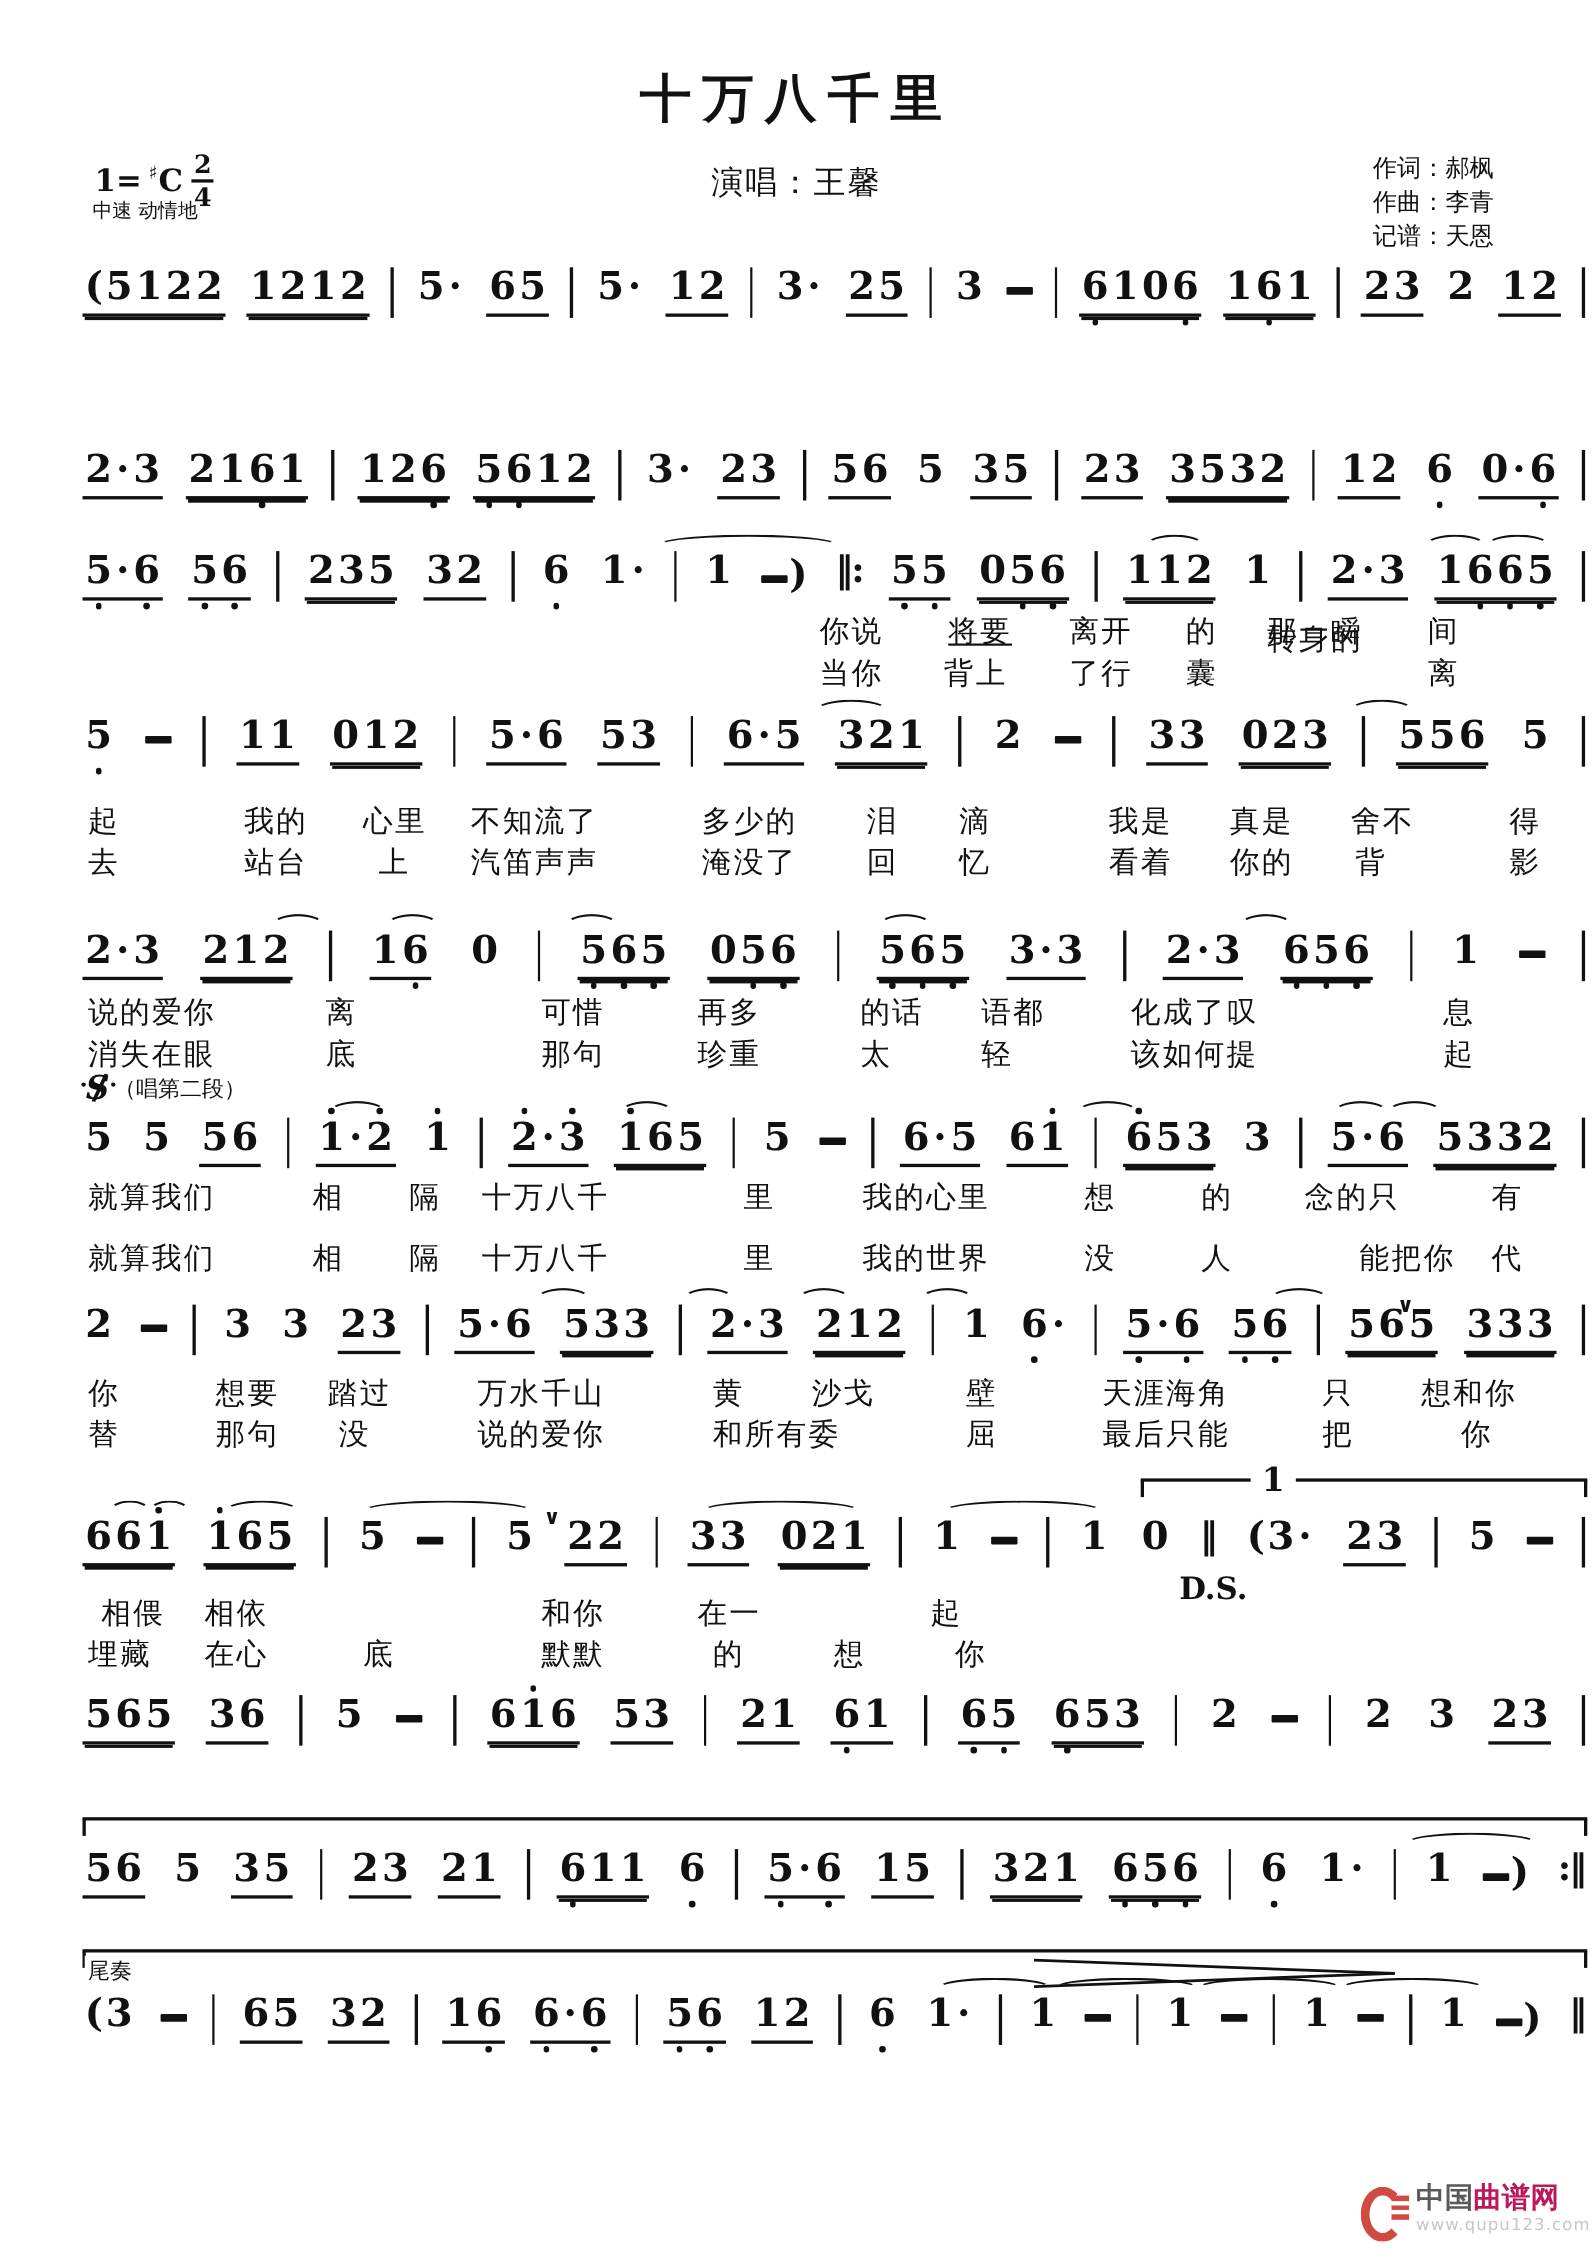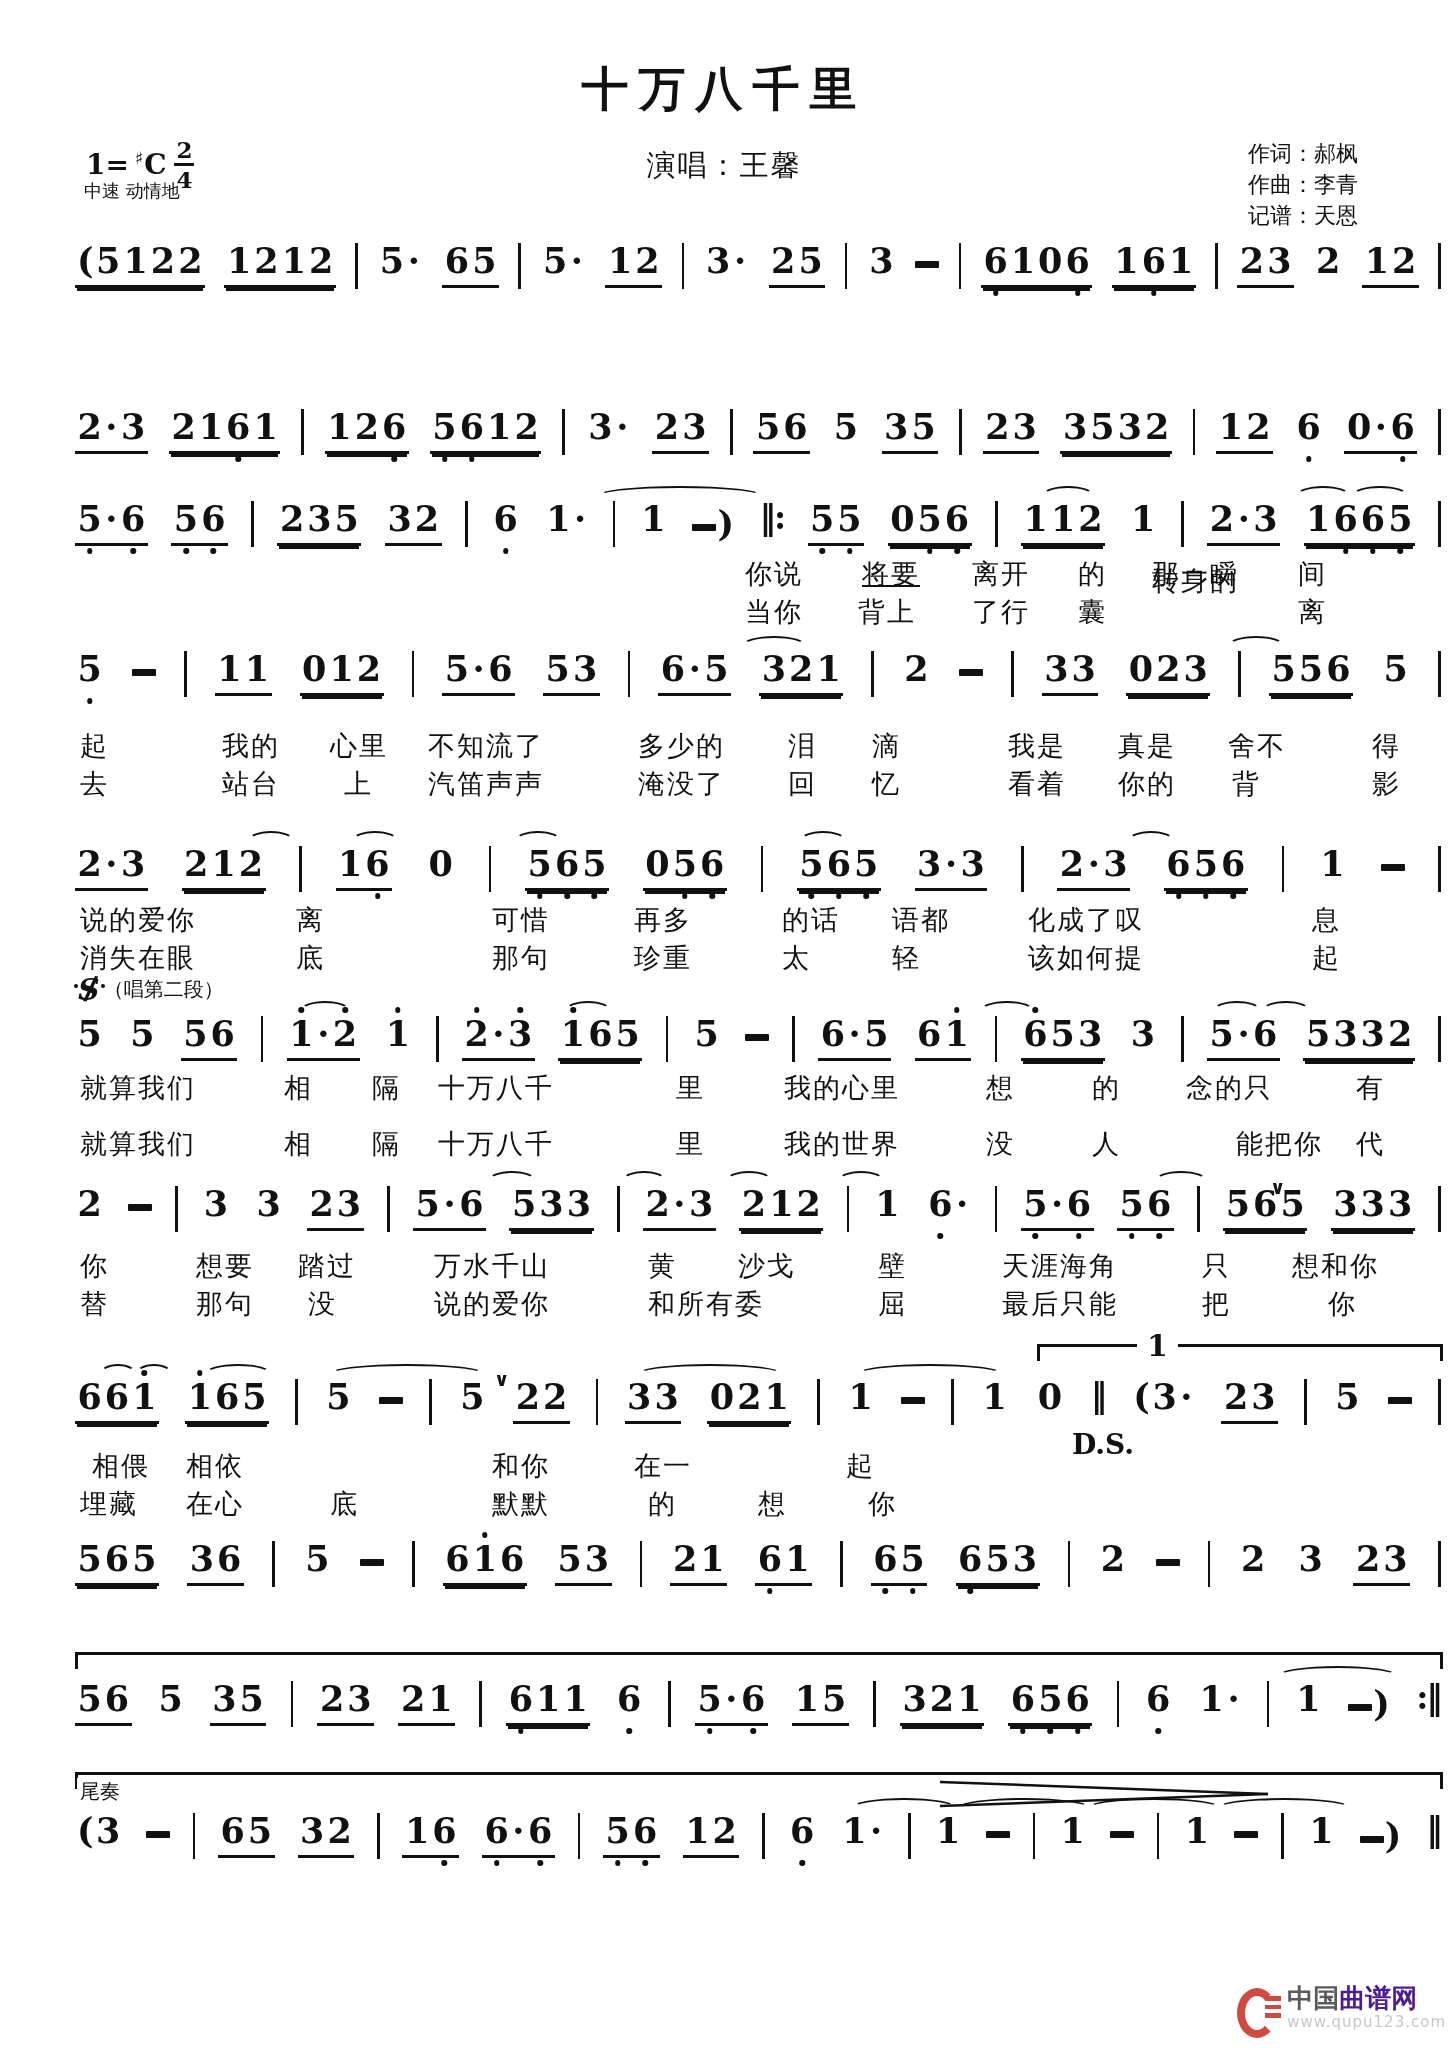--- a/index.html
+++ b/index.html
@@ -48,21 +48,21 @@
   .segno .sg i{position:absolute;left:7px;top:-3px;font-style:normal;font-size:32px;transform:rotate(8deg)}
   .segno .sg u{position:absolute;width:4px;height:4px;background:#111;border-radius:50%;text-decoration:none}
   .segno .sg u.d1{left:-4px;top:12px}.segno .sg u.d2{right:-5px;top:12px}
   .wm{position:absolute;right:2px;top:1984px;display:flex;align-items:flex-start}
   .wm-ic{position:relative;width:24px;height:34px;border:8px solid #cf4b41;border-right-color:transparent;
          border-radius:50%;margin-right:2px;margin-top:4px}
   .wm-bars{display:flex;flex-direction:column;gap:4px;margin:12px 6px 0 -14px}
   .wm-bars i{width:16px;height:4.5px;background:#cf4b41}
   .wm-tx{display:flex;flex-direction:column;line-height:1.15}
   .wm-cn{font-size:26px;font-weight:bold;white-space:nowrap}
-  .wm-cn .dk{color:#5a5a5a}.wm-cn .lt{color:#4c1d95}
+  .wm-cn .dk{color:#5a5a5a}.wm-cn .lt{color:#be185d}
   .wm-url{font-size:15px;color:#c7c7c7;letter-spacing:1px}
 </style>
 </head>
 <body>
 
 <div class="sheet">
   <div class="abs title">十万八千里</div>
 
   <div class="abs keysig">
     <span>1=</span>

